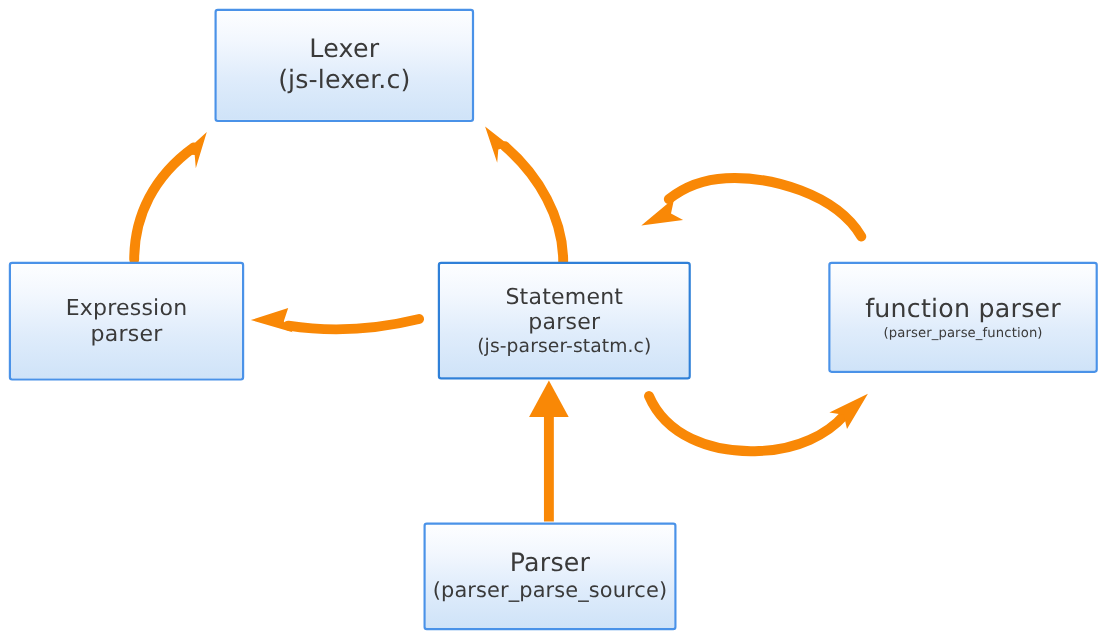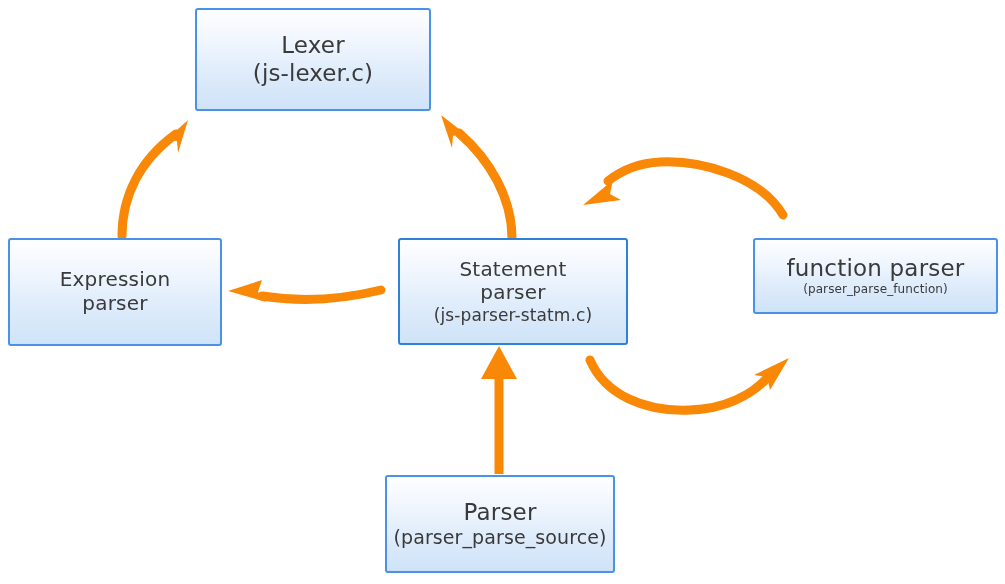--- a/index.html
+++ b/index.html
@@ -39,21 +39,21 @@
     font-size: 23px;
     letter-spacing: 0.1px;
     white-space: nowrap;
   }
   .node.compact .title { font-size: 20px; }
   .node.compact .sub { font-size: 17px; }
 
   #lexer-node      { left: 195px; top: 8px;   width: 236px; height: 103px; }
   #expression-node { left: 8px;   top: 238px; width: 214px; height: 108px; }
   #statement-node  { left: 385px; top: 238px; width: 230px; height: 107px; border-color: #2f80d8; margin-left: 13px; }
-  #function-node   { left: 753px; top: 238px; width: 245px; height: 76px; }
+  #function-node   { left: 753px; top: 238px; width: 245px; height: 101px; }
   #parser-node     { left: 385px; top: 475px; width: 230px; height: 98px; }
 
   #function-node .sub { font-size: 12px; }
   #parser-node .sub { font-size: 19px; text-align: right; }
   #expression-node .sub { font-size: 18px; }
 
   svg#arrows {
     position: absolute;
     left: 0;
     top: 0;

